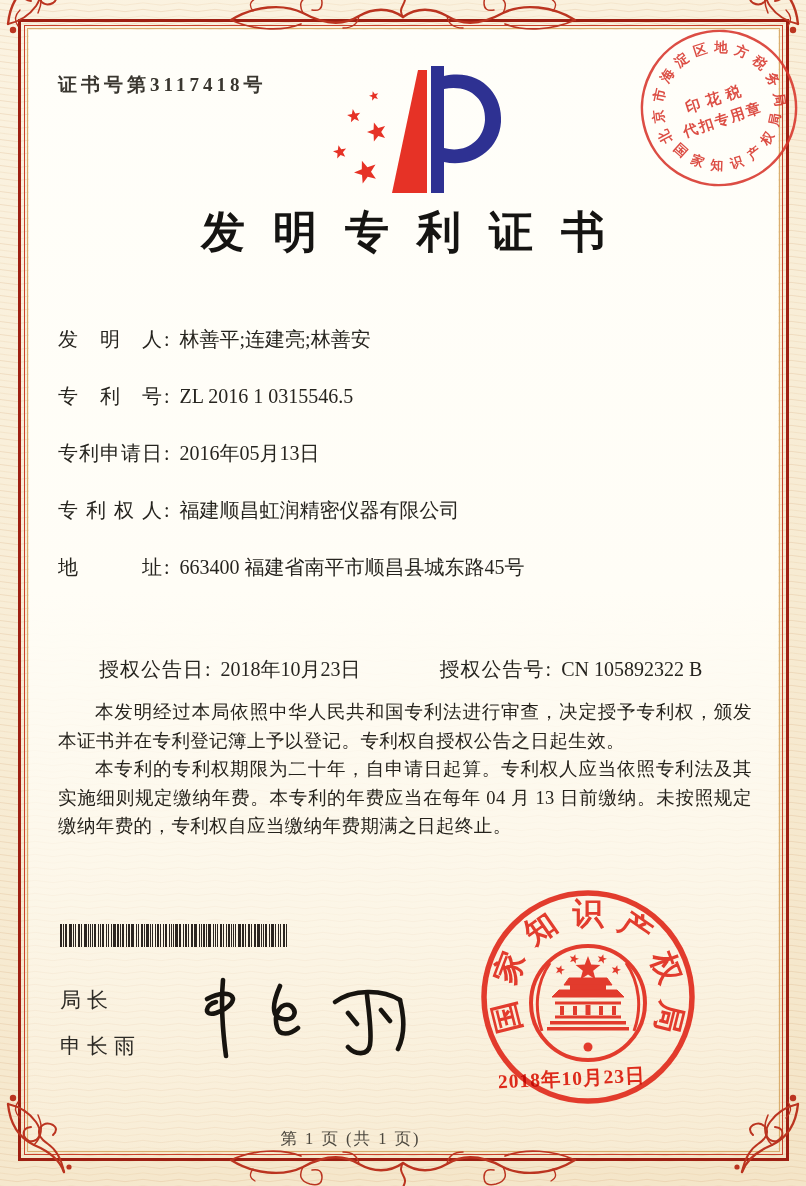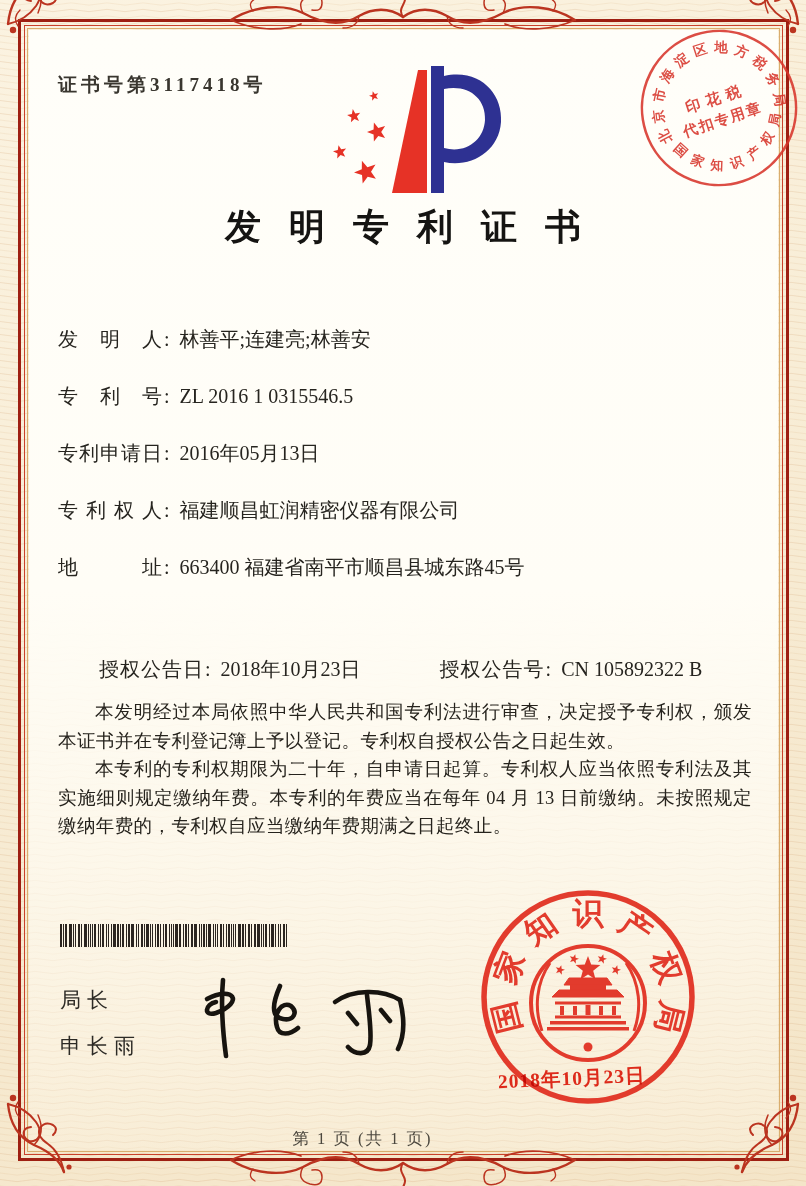--- a/index.html
+++ b/index.html
@@ -21,42 +21,42 @@
   .panel{position:absolute;left:29px;top:30px;right:28px;bottom:36px;z-index:2;
     background:linear-gradient(180deg,#fffef9 0%,#fffdf6 50%,rgba(255,252,243,.72) 75%,rgba(255,249,235,.30) 100%);}
   .ornaments{position:absolute;left:0;top:0;z-index:4;pointer-events:none;}
   .content{position:absolute;left:0;top:0;width:806px;height:1186px;z-index:5;}
 
   .cert-no{position:absolute;left:58px;top:72px;font-size:19px;letter-spacing:4px;
     color:#39362f;font-weight:bold;}
   .logo{position:absolute;left:330px;top:60px;}
   .tax-stamp{position:absolute;left:619px;top:8px;mix-blend-mode:multiply;opacity:.88;}
   .title{position:absolute;left:0;top:203px;width:806px;margin:0;text-align:center;
-    font-size:36px;font-weight:bold;color:#151412;letter-spacing:28px;padding-left:28px;
+    font-size:44px;font-weight:bold;color:#151412;letter-spacing:28px;padding-left:28px;
     box-sizing:border-box;}
   .fields{position:absolute;left:58px;top:326px;width:700px;font-size:20px;color:#26241f;}
   .field-row{height:26px;margin-bottom:31px;white-space:nowrap;}
   .flabel{display:inline-block;width:104px;text-align:justify;text-align-last:justify;}
   .fsep{margin:0 10px 0 2px;}
   .grant-row{position:absolute;left:58px;top:656px;font-size:20px;color:#26241f;white-space:nowrap;margin-left:41px;}
   .grant-pair{display:inline-block;}
   .grant-pair + .grant-pair{margin-left:74px;}
   .paragraphs{position:absolute;left:58px;top:698px;width:694px;
     font-size:18.5px;line-height:28.5px;color:#26231d;text-align:justify;}
   .paragraphs p{margin:0;text-indent:2em;letter-spacing:.4px;}
   .barcode{position:absolute;left:60px;top:924px;width:234px;height:23px;}
   .officer{position:absolute;left:60px;top:986px;font-size:21px;color:#2c2a25;letter-spacing:6px;}
   .officer .officer-name{margin-top:18px;}
   .signature{position:absolute;left:185px;top:968px;}
   .seal{position:absolute;left:468px;top:877px;mix-blend-mode:multiply;opacity:.92;}
   .seal-date{position:absolute;left:498px;top:1064px;width:190px;font-size:19.5px;
     color:#dd2a1a;font-weight:bold;letter-spacing:1px;transform:rotate(-2.5deg);
     mix-blend-mode:multiply;white-space:nowrap;}
   .footer{position:absolute;left:0;top:1128px;width:701px;text-align:center;
-    font-size:16.5px;color:#4b473e;letter-spacing:2px;padding-left:12px;}
+    font-size:16.5px;color:#4b473e;letter-spacing:2px;}
 </style>
 </head>
 <body>
 
 <div class="page">
 
   <svg id="waves" width="806" height="1186">
       <path d="M-10 4.0 q9 -2.3 18 0 q9 2.3 18 0 q9 -2.3 18 0 q9 2.3 18 0 q9 -2.3 18 0 q9 2.3 18 0 q9 -2.3 18 0 q9 2.3 18 0 q9 -2.3 18 0 q9 2.3 18 0 q9 -2.3 18 0 q9 2.3 18 0 q9 -2.3 18 0 q9 2.3 18 0 q9 -2.3 18 0 q9 2.3 18 0 q9 -2.3 18 0 q9 2.3 18 0 q9 -2.3 18 0 q9 2.3 18 0 q9 -2.3 18 0 q9 2.3 18 0 q9 -2.3 18 0 q9 2.3 18 0 q9 -2.3 18 0 q9 2.3 18 0 q9 -2.3 18 0 q9 2.3 18 0 q9 -2.3 18 0 q9 2.3 18 0 q9 -2.3 18 0 q9 2.3 18 0 q9 -2.3 18 0 q9 2.3 18 0 q9 -2.3 18 0 q9 2.3 18 0 q9 -2.3 18 0 q9 2.3 18 0 q9 -2.3 18 0 q9 2.3 18 0 q9 -2.3 18 0 q9 2.3 18 0 q9 -2.3 18 0 q9 2.3 18 0 q9 -2.3 18 0 q9 2.3 18 0 q9 -2.3 18 0 q9 2.3 18 0" fill="none" stroke="#d6a97c" stroke-width="0.8" opacity="0.2"></path>
       <path d="M-10 10.5 q9 -2.3 18 0 q9 2.3 18 0 q9 -2.3 18 0 q9 2.3 18 0 q9 -2.3 18 0 q9 2.3 18 0 q9 -2.3 18 0 q9 2.3 18 0 q9 -2.3 18 0 q9 2.3 18 0 q9 -2.3 18 0 q9 2.3 18 0 q9 -2.3 18 0 q9 2.3 18 0 q9 -2.3 18 0 q9 2.3 18 0 q9 -2.3 18 0 q9 2.3 18 0 q9 -2.3 18 0 q9 2.3 18 0 q9 -2.3 18 0 q9 2.3 18 0 q9 -2.3 18 0 q9 2.3 18 0 q9 -2.3 18 0 q9 2.3 18 0 q9 -2.3 18 0 q9 2.3 18 0 q9 -2.3 18 0 q9 2.3 18 0 q9 -2.3 18 0 q9 2.3 18 0 q9 -2.3 18 0 q9 2.3 18 0 q9 -2.3 18 0 q9 2.3 18 0 q9 -2.3 18 0 q9 2.3 18 0 q9 -2.3 18 0 q9 2.3 18 0 q9 -2.3 18 0 q9 2.3 18 0 q9 -2.3 18 0 q9 2.3 18 0 q9 -2.3 18 0 q9 2.3 18 0 q9 -2.3 18 0 q9 2.3 18 0" fill="none" stroke="#d6a97c" stroke-width="0.8" opacity="0.34"></path>
       <path d="M-10 17.0 q9 -2.3 18 0 q9 2.3 18 0 q9 -2.3 18 0 q9 2.3 18 0 q9 -2.3 18 0 q9 2.3 18 0 q9 -2.3 18 0 q9 2.3 18 0 q9 -2.3 18 0 q9 2.3 18 0 q9 -2.3 18 0 q9 2.3 18 0 q9 -2.3 18 0 q9 2.3 18 0 q9 -2.3 18 0 q9 2.3 18 0 q9 -2.3 18 0 q9 2.3 18 0 q9 -2.3 18 0 q9 2.3 18 0 q9 -2.3 18 0 q9 2.3 18 0 q9 -2.3 18 0 q9 2.3 18 0 q9 -2.3 18 0 q9 2.3 18 0 q9 -2.3 18 0 q9 2.3 18 0 q9 -2.3 18 0 q9 2.3 18 0 q9 -2.3 18 0 q9 2.3 18 0 q9 -2.3 18 0 q9 2.3 18 0 q9 -2.3 18 0 q9 2.3 18 0 q9 -2.3 18 0 q9 2.3 18 0 q9 -2.3 18 0 q9 2.3 18 0 q9 -2.3 18 0 q9 2.3 18 0 q9 -2.3 18 0 q9 2.3 18 0 q9 -2.3 18 0 q9 2.3 18 0 q9 -2.3 18 0 q9 2.3 18 0" fill="none" stroke="#d6a97c" stroke-width="0.8" opacity="0.2"></path>

